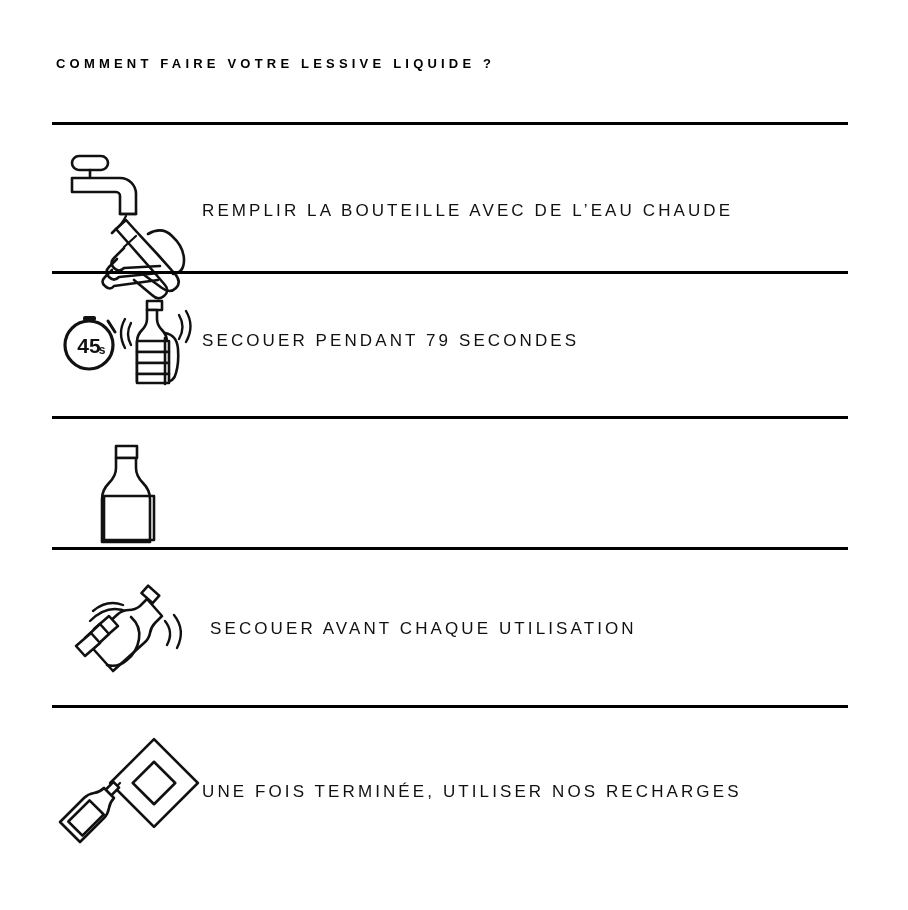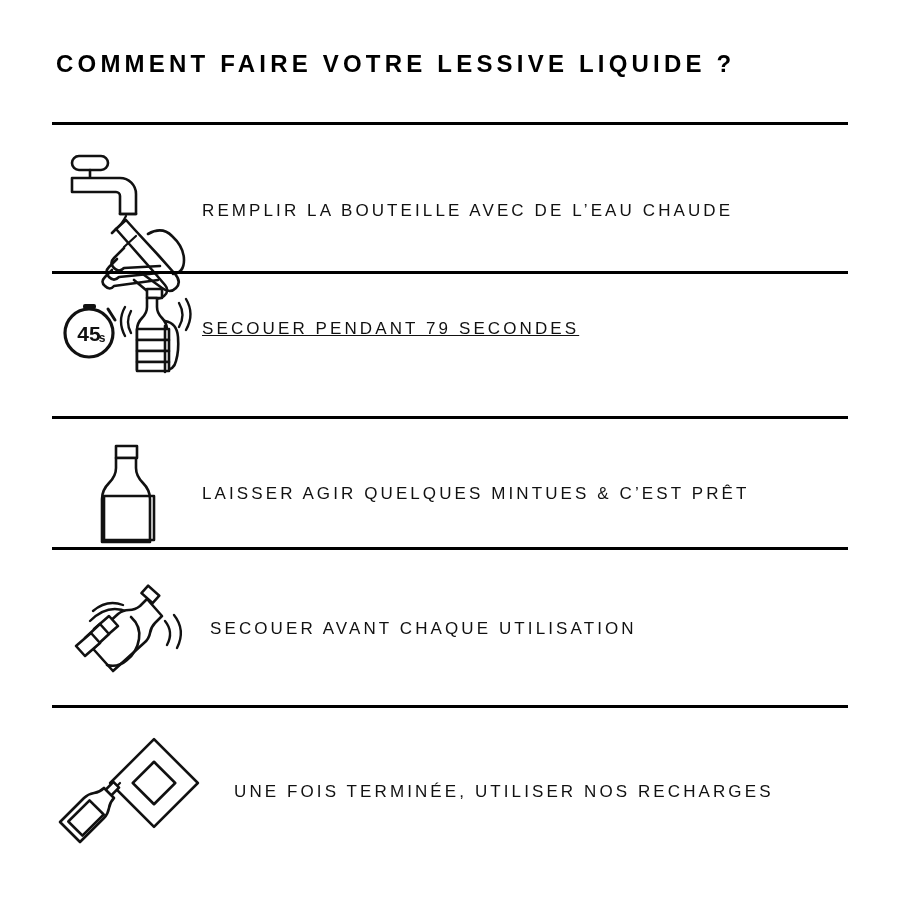--- a/index.html
+++ b/index.html
@@ -17,21 +17,21 @@
   .page {
     position: relative;
     width: 908px;
     height: 910px;
     background: #ffffff;
   }
   .title {
     position: absolute;
     left: 56px;
     top: 52px;
-    font-size: 24px;
+    font-size: 13px;
     font-weight: bold;
     letter-spacing: 4.2px;
     color: #000000;
     white-space: nowrap;
     line-height: 24px;
   }
   .steps {
     position: absolute;
     left: 0;
     top: 110px;
@@ -110,21 +110,21 @@
           <path class="ln" d="M60 98 l-10 10 q-5 5 0 10 q5 5 10 0 l36 -2"></path>
           <path class="ln" d="M53 109 l-8 8 q-5 5 0 10 q5 5 10 0 l40 -4"></path>
           <path class="ln" d="M48 120 l-7 7 q-5 5 0 9 q5 5 9 0 l44 -6"></path>
         </svg>
       </div>
       <div class="step-label">REMPLIR LA BOUTEILLE AVEC DE L’EAU CHAUDE</div>
     </div>
 
     <div class="divider" style="top:161px;"></div>
 
-    <div class="step-row" style="top:164px; height:110px;text-decoration:underline;">
+    <div class="step-row" style="top:176px; height:110px;">
       <div class="step-icon">
         <svg width="132" height="100" viewBox="0 0 132 100" aria-hidden="true">
 
           <g>
             <circle class="fill-w" cx="28" cy="54" r="24" style="stroke-width:3.2"></circle>
 
             <rect x="22" y="25" width="13" height="5" rx="2" fill="#111111"></rect>
 
             <path class="ln" d="M47 30 l7 11" style="stroke-width:3"></path>
             <text class="sw-text" x="28" y="62" font-size="21" text-anchor="middle">45</text>
@@ -163,21 +163,20 @@
       <div class="step-icon">
         <svg width="78" height="104" viewBox="0 0 78 104" aria-hidden="true">
 
           <rect class="fill-w" x="28" y="4" width="21" height="12"></rect>
 
           <path class="fill-w" d="M28 16 v10 q0 8 -7 15 q-7 7 -7 16 v43 h48 v-43 q0 -9 -7 -16 q-7 -7 -7 -15 v-10 Z"></path>
 
           <rect class="ln" x="16" y="54" width="50" height="44" style="stroke-width:2.6" fill="none"></rect>
         </svg>
       </div>
-      <div class="step-label">LAISSER AGIR QUELQUES MINTUES &amp; C’EST PRÊT</div>
     </div>
 
     <div class="divider" style="top:437px;"></div>
 
     <div class="step-row" style="top:456px; height:126px;gap:8px;">
       <div class="step-icon">
         <svg width="116" height="104" viewBox="0 0 116 104" aria-hidden="true">
 
           <path class="ln-thin" d="M24 34 q14 -12 30 -6" style="stroke-width:2.4"></path>
           <path class="ln-thin" d="M21 44 q18 -18 38 -9" style="stroke-width:2.4"></path>
@@ -194,21 +193,21 @@
           <path class="fill-w" d="M22 56 l9 10 l-15 13 l-9 -10 Z"></path>
 
           <path class="ln" d="M62 40 q10 9 8 22 q-2 13 -12 21 q-9 8 -20 5"></path>
         </svg>
       </div>
       <div class="step-label">SECOUER AVANT CHAQUE UTILISATION</div>
     </div>
 
     <div class="divider" style="top:595px;"></div>
 
-    <div class="step-row" style="top:614px; height:135px;gap:32px;">
+    <div class="step-row" style="top:614px; height:135px;">
       <div class="step-icon">
         <svg width="140" height="112" viewBox="0 0 140 112" aria-hidden="true">
 
           <g>
             <rect class="fill-w" x="66" y="16" width="62" height="62" transform="rotate(45 97 47)"></rect>
             <rect class="ln" x="82" y="32" width="30" height="30" transform="rotate(45 97 47)" fill="none"></rect>
           </g>
 
           <path class="ln-thin" d="M55 55 l8 -8"></path>
           <path class="ln-thin" d="M51 59 l6 -6"></path>

